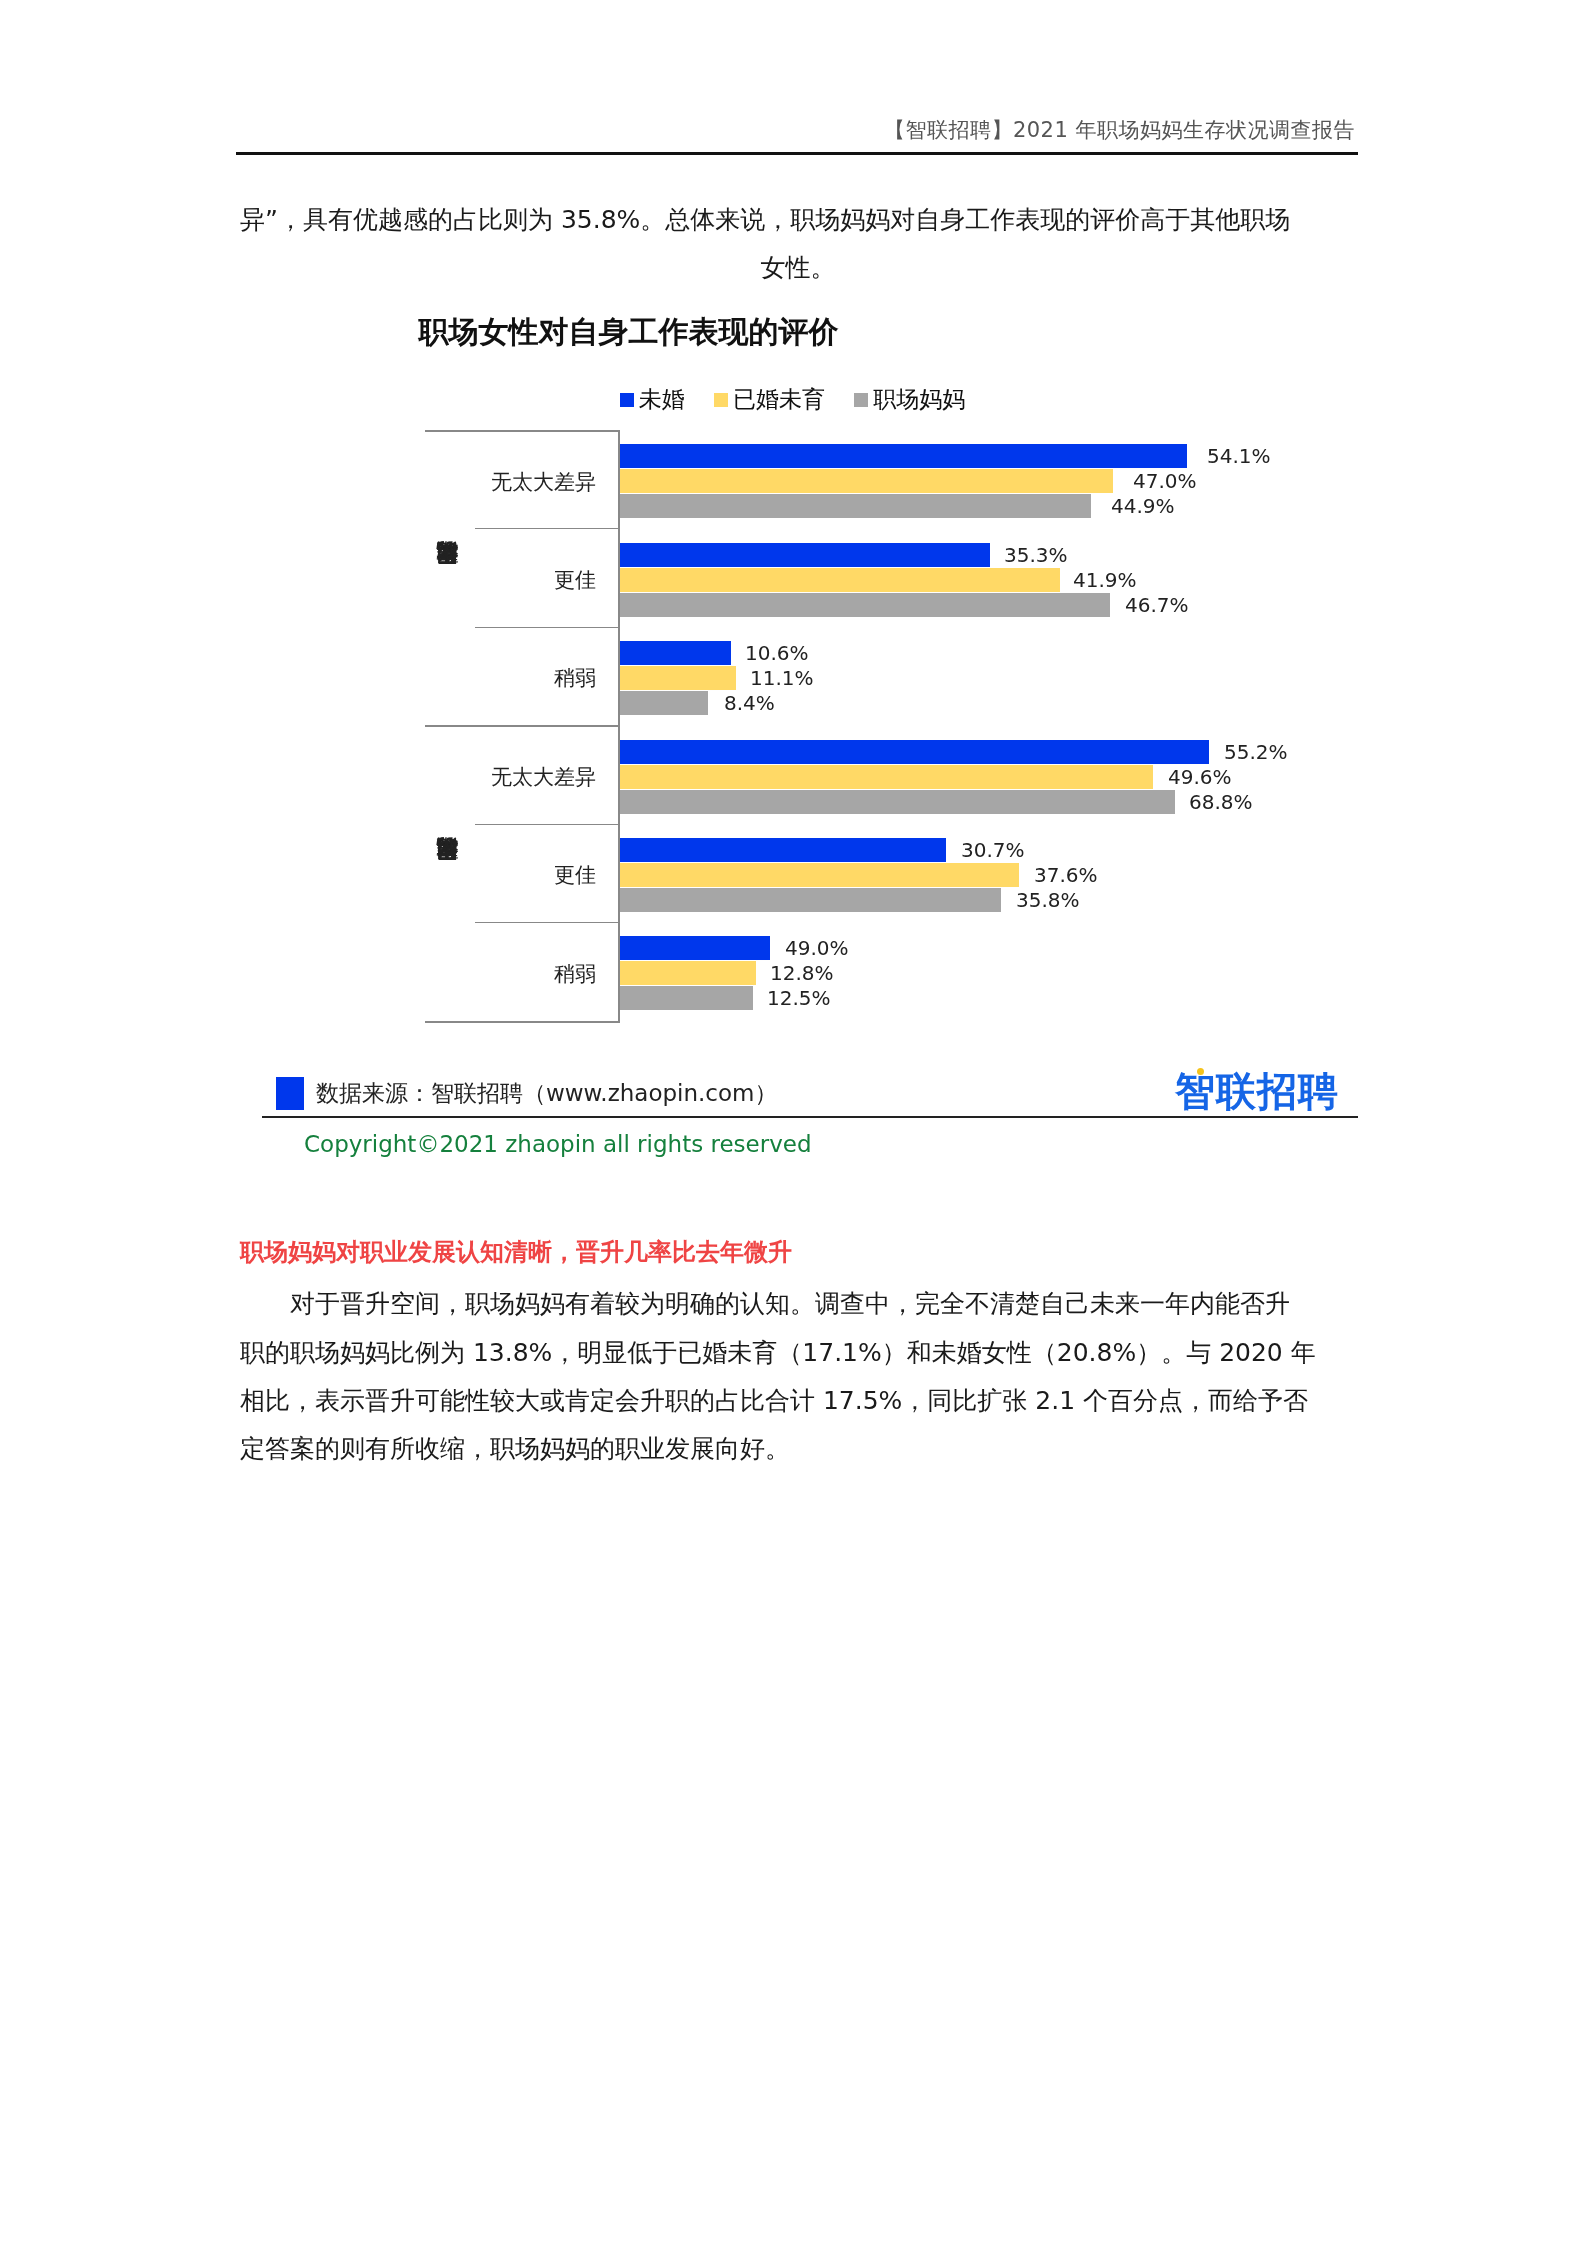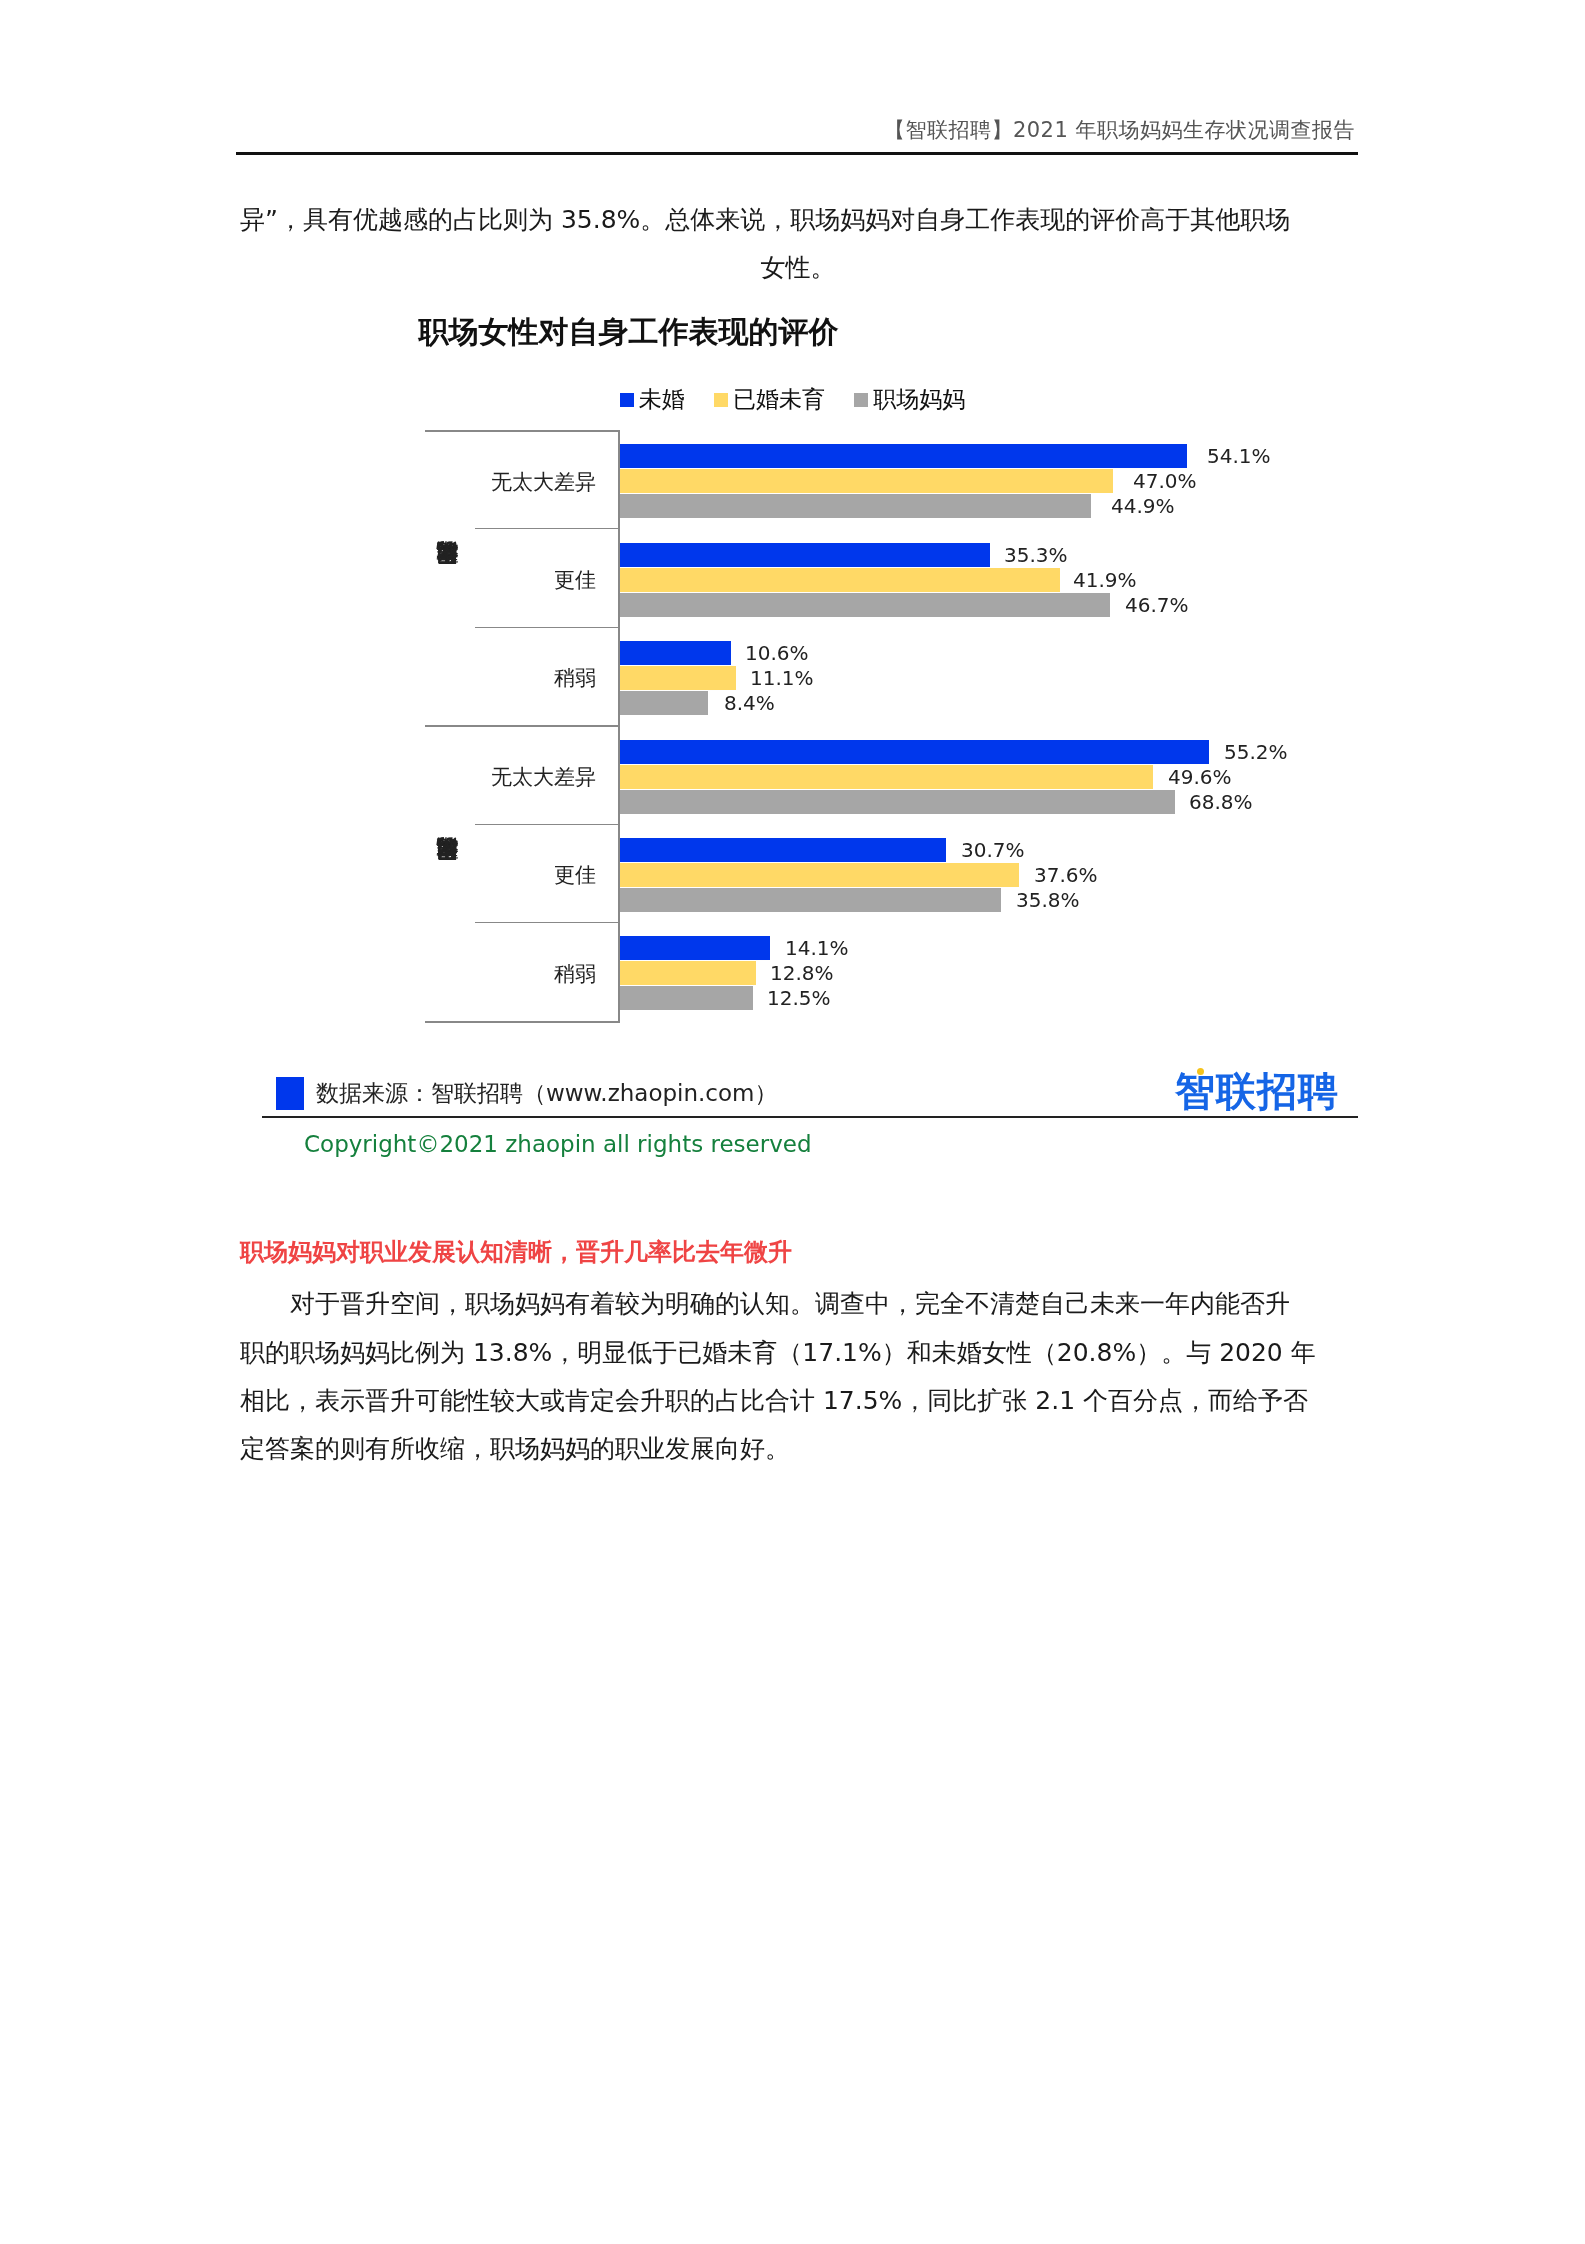--- a/index.html
+++ b/index.html
@@ -102,21 +102,21 @@
 <div class="abs bar" style="left:620px;top:838px;width:326px;background:#0037ec;"></div>
 <div class="abs bar" style="left:620px;top:863px;width:399px;background:#ffd966;"></div>
 <div class="abs bar" style="left:620px;top:888px;width:381px;background:#a6a6a6;"></div>
 <div class="abs val" style="left:961px;top:838px;">30.7%</div>
 <div class="abs val" style="left:1034px;top:863px;">37.6%</div>
 <div class="abs val" style="left:1016px;top:888px;">35.8%</div>
 
 <div class="abs bar" style="left:620px;top:936px;width:150px;background:#0037ec;"></div>
 <div class="abs bar" style="left:620px;top:961px;width:136px;background:#ffd966;"></div>
 <div class="abs bar" style="left:620px;top:986px;width:133px;background:#a6a6a6;"></div>
-<div class="abs val" style="left:785px;top:936px;">14.1%</div>
+<div class="abs val" style="left:785px;top:936px;">49.0%</div>
 <div class="abs val" style="left:770px;top:961px;">12.8%</div>
 <div class="abs val" style="left:767px;top:986px;">12.5%</div>
 
 <div class="abs source-sq"></div>
 <div class="abs source-text">数据来源：智联招聘（www.zhaopin.com）</div>
 <div class="abs logo"><span class="logo-dot" style="color:#1565e6">智</span><span>联招聘</span></div>
 <div class="abs" style="left:1197px;top:1068px;width:7px;height:7px;border-radius:50%;background:#f5c31c;"></div>
 <div class="abs source-rule"></div>
 <div class="abs copyright">Copyright©2021 zhaopin all rights reserved</div>
 

